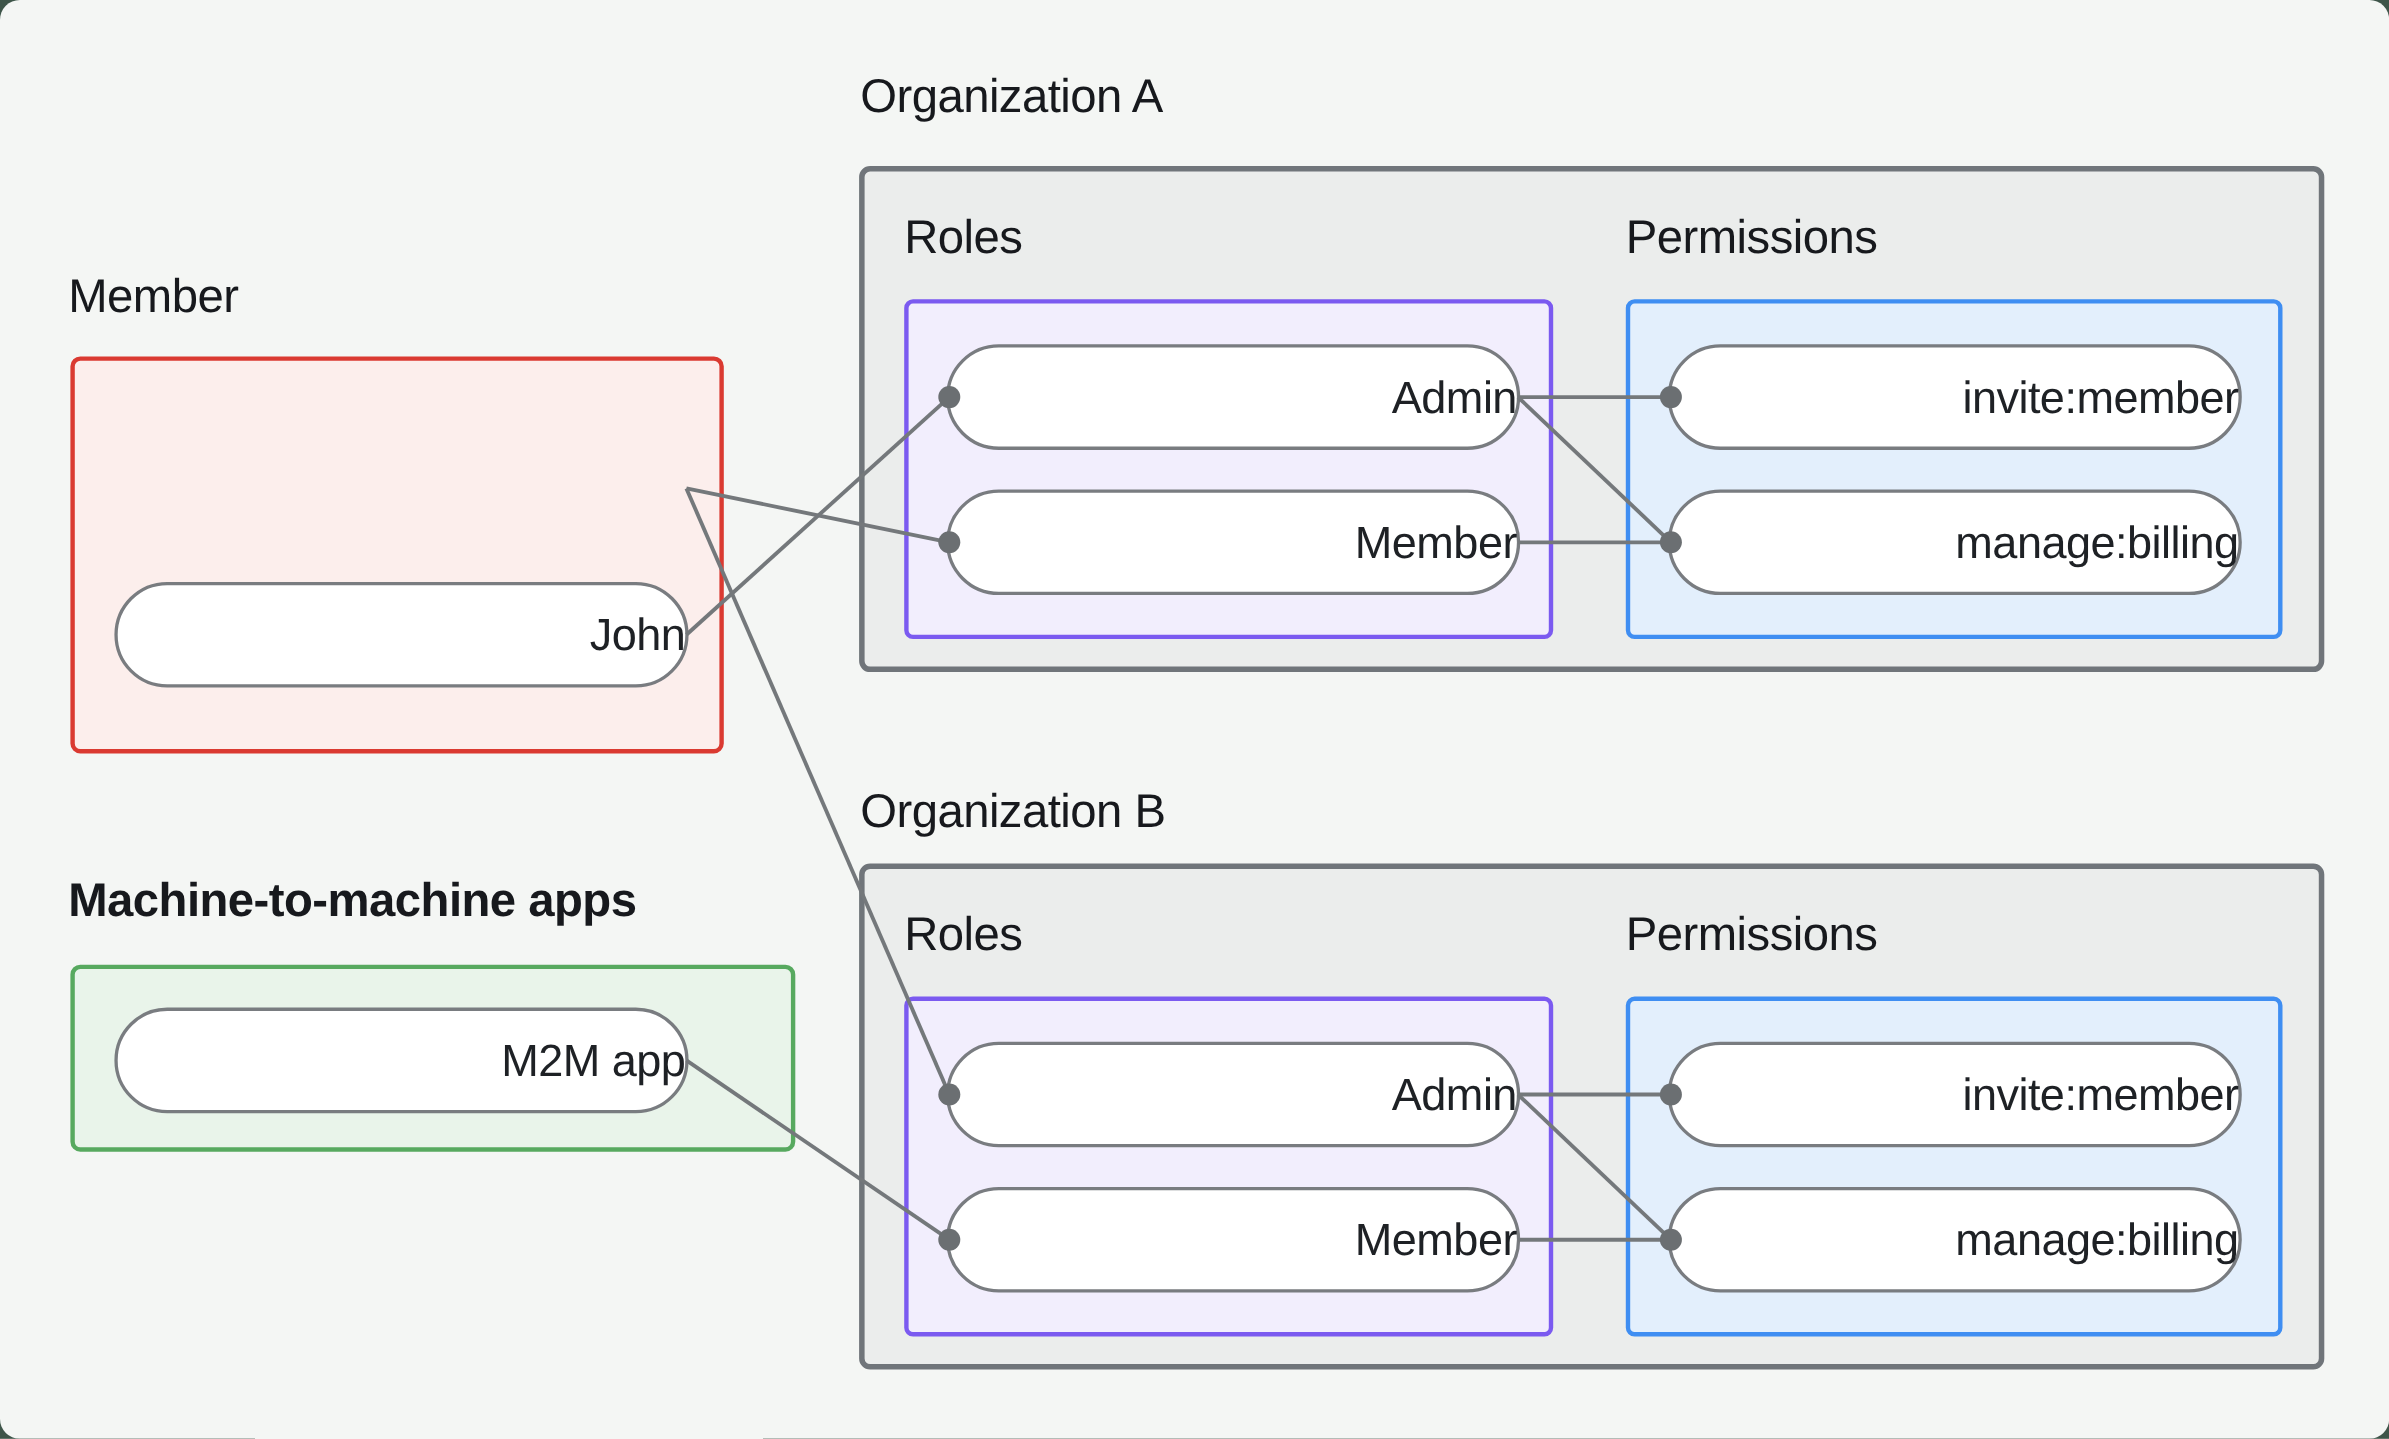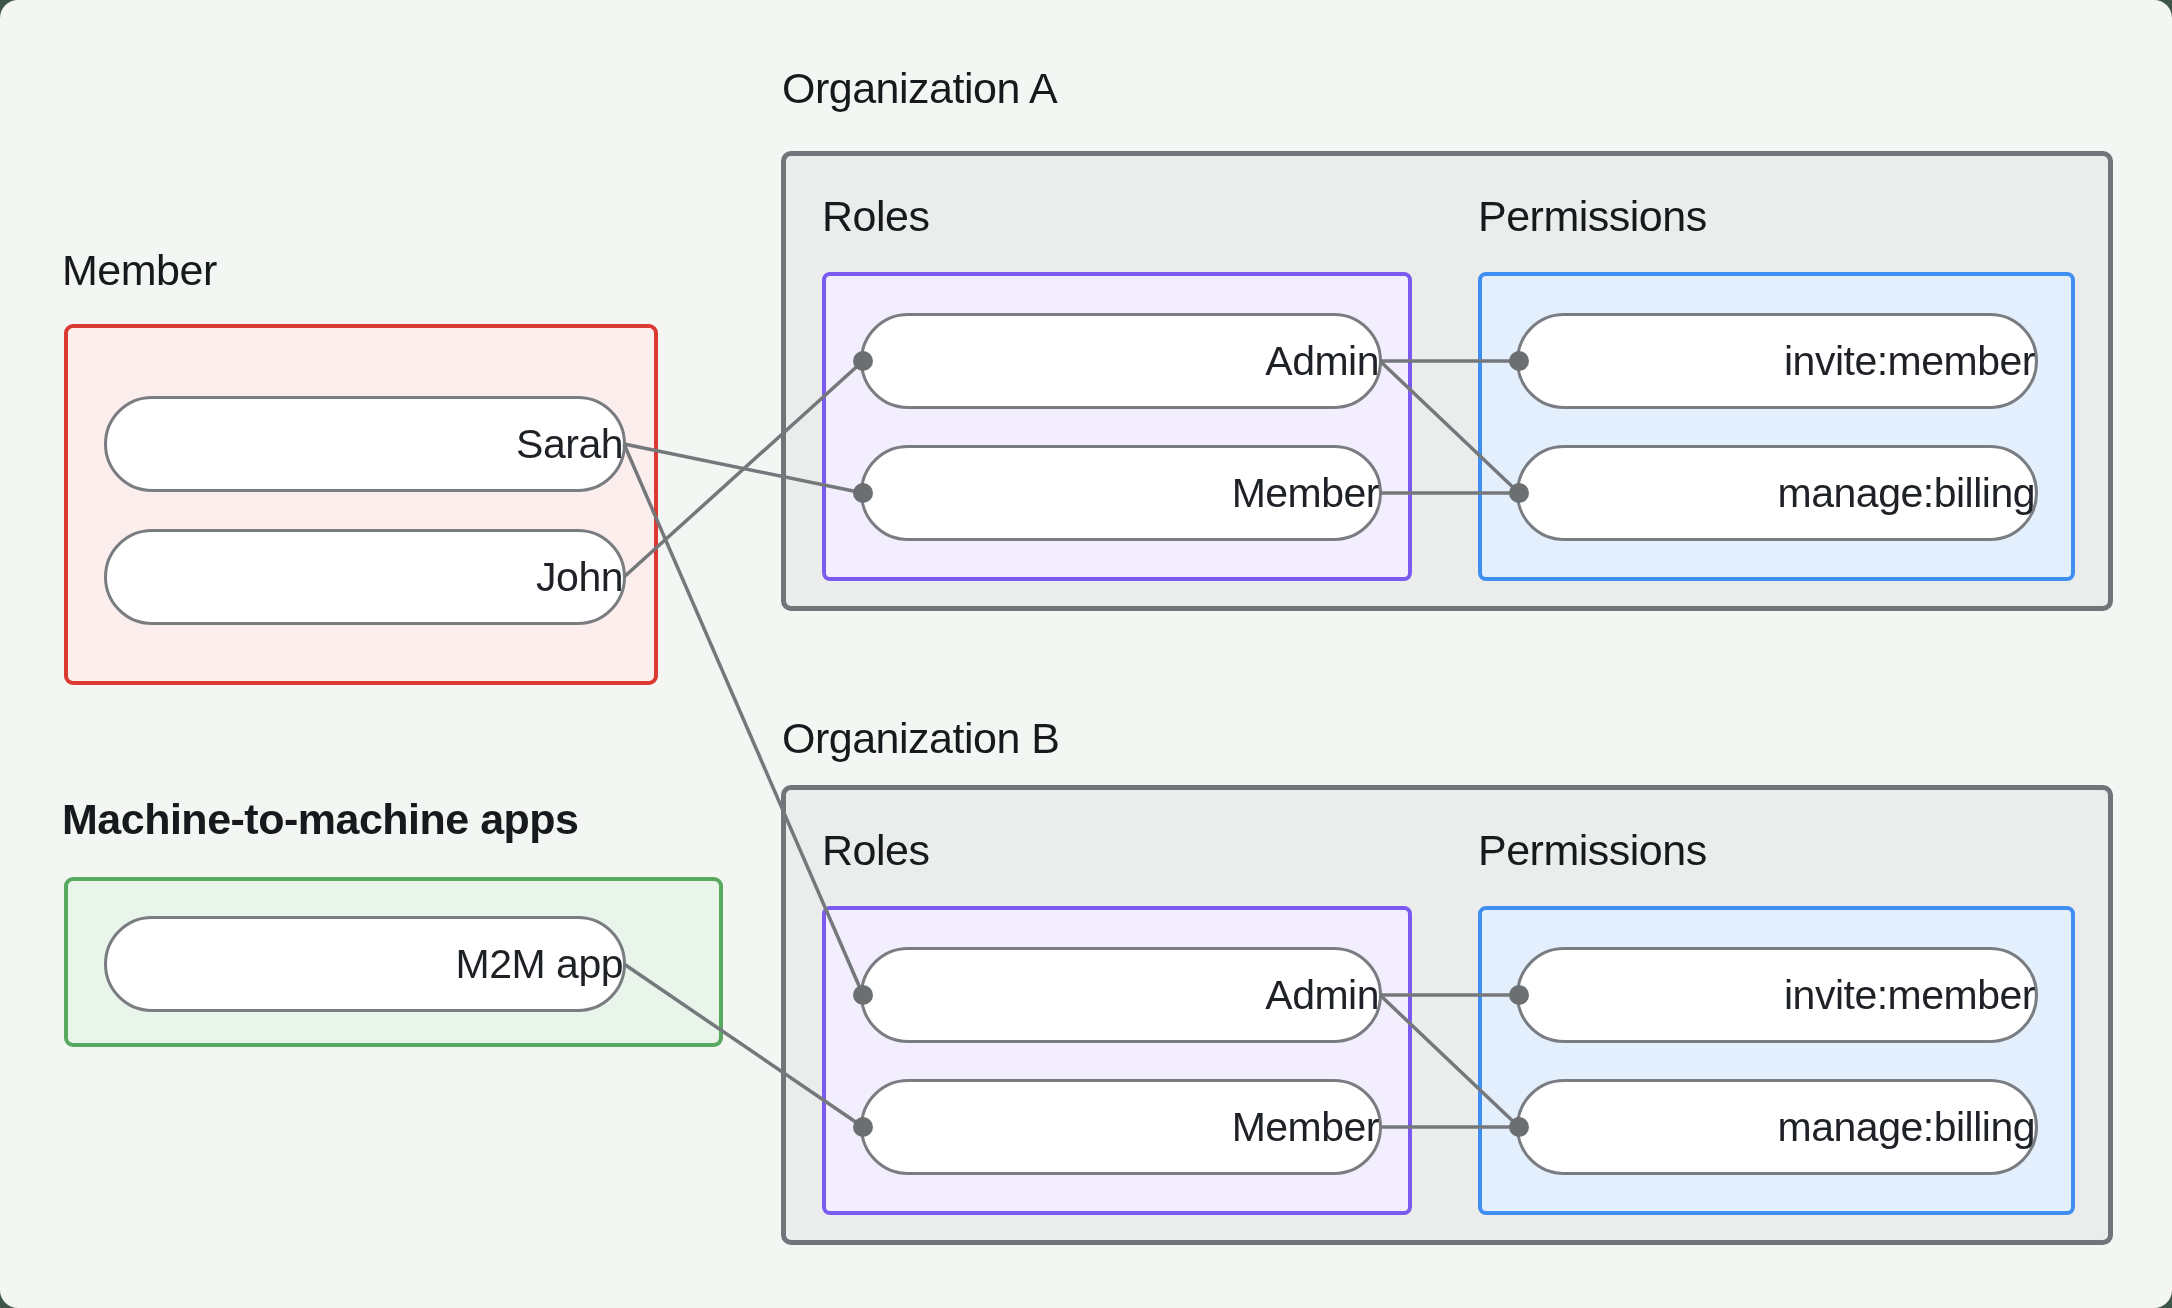--- a/index.html
+++ b/index.html
@@ -82,23 +82,20 @@
     pointer-events: none;
   }
 </style>
 </head>
 <body>
 
 <div class="canvas">
 
   <div class="section-label" style="left:62px; top:246px;">Member</div>
   <div class="group-box users-box">
-    <div class="pill" style="left:36px; top:68px;">
-      <span>Sarah</span>
-    </div>
     <div class="pill" style="left:36px; top:201px;">
       <span>John</span>
     </div>
   </div>
 
   <div class="section-label" style="left:62px; top:795px;font-weight:bold;">Machine-to-machine apps</div>
   <div class="group-box m2m-box">
     <div class="pill" style="left:36px; top:35px;">
       <span>M2M app</span>
     </div>

